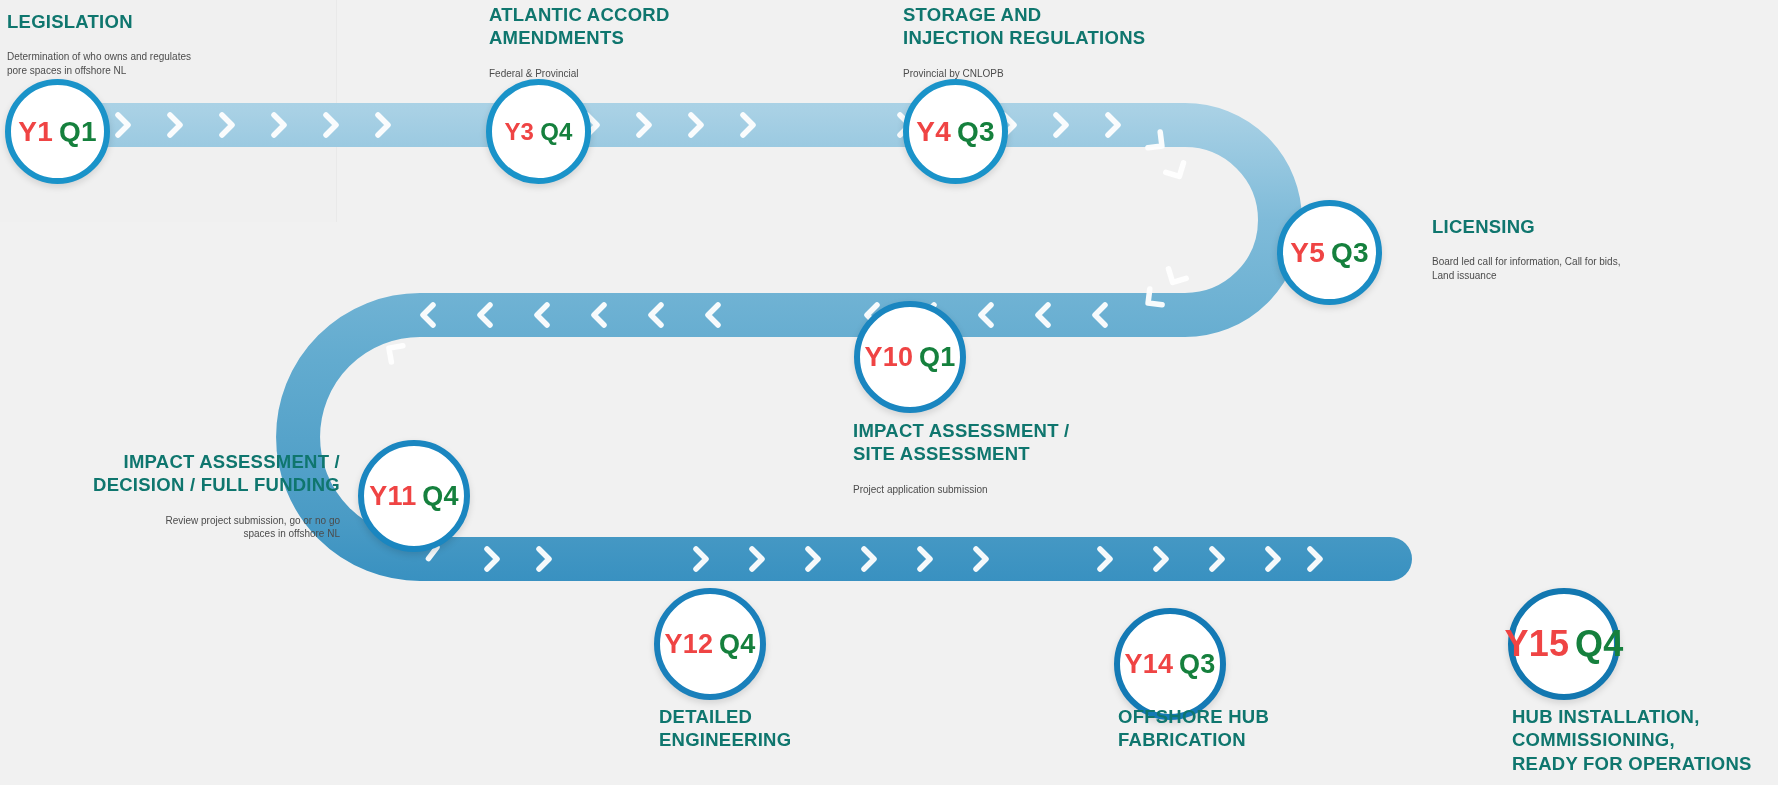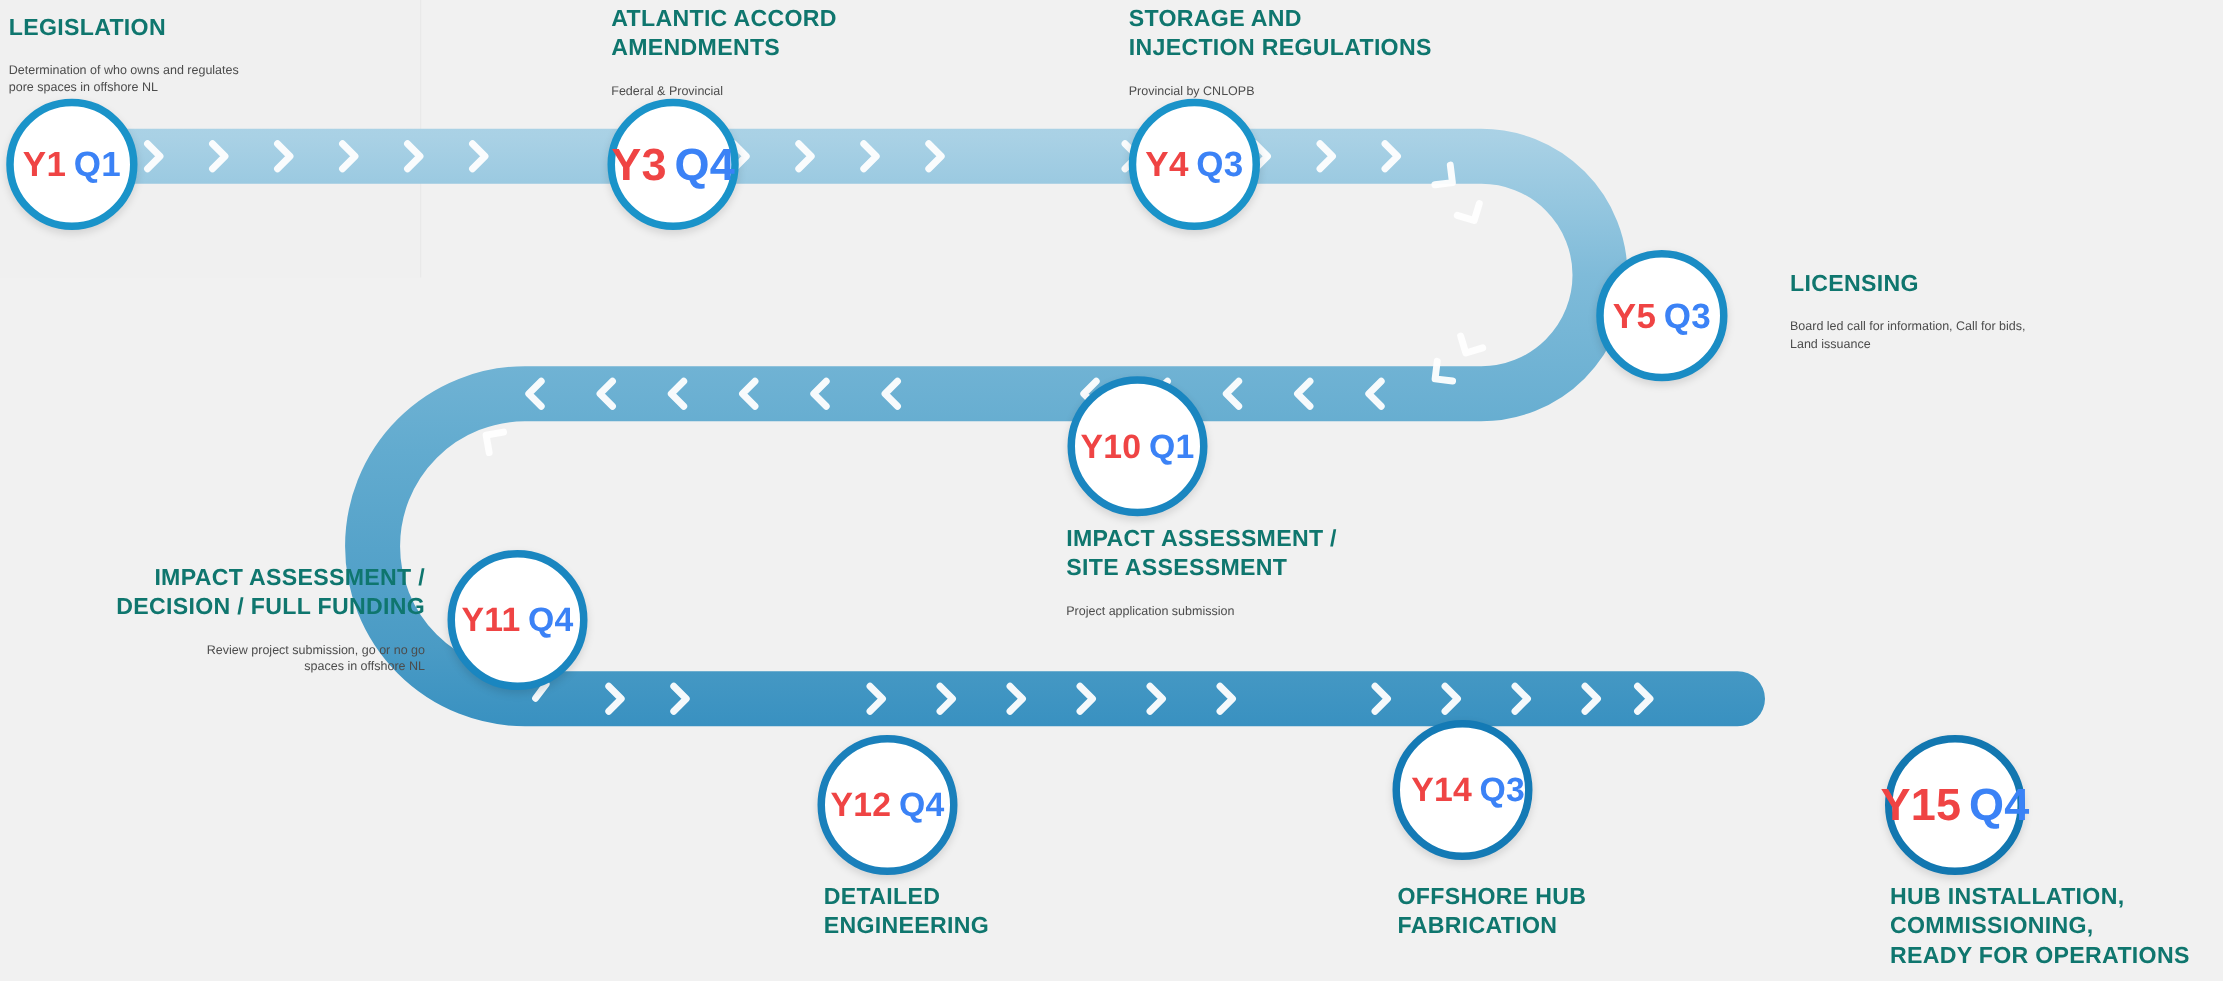--- a/index.html
+++ b/index.html
@@ -29,21 +29,21 @@
     display:flex; align-items:center; justify-content:center;
     box-shadow:0 3px 7px rgba(0,0,0,.13);
   }
   .node .lbl{
     font-weight:700;
     letter-spacing:.2px;
     white-space:nowrap;
     line-height:1;
   }
   .node .yr{ color:#ef4444; }
-  .node .qt{ color:#3b82f6; }
+  .node .qt{ color:#15803d; }
 
   .cap{
     position:absolute;
     color:#111;
   }
   .cap .t{
     font-weight:700;
     font-size:18.5px;
     line-height:1.27;
     letter-spacing:.25px;
@@ -178,21 +178,21 @@
     </g>
   </svg>
 
   <div class="node" style="left:5px; top:79px; width:105px; height:105px; border:6px solid #1a93c9;">
     <div class="lbl" style="font-size:28px;">
       <span class="yr">Y1</span><span style="display:inline-block;width:6px"></span><span class="qt">Q1</span>
     </div>
   </div>
 
   <div class="node" style="left:486px; top:79px; width:105px; height:105px; border:6px solid #1a93c9;">
-    <div class="lbl" style="font-size:36px;">
+    <div class="lbl" style="font-size:24px;">
       <span class="yr">Y3</span><span style="display:inline-block;width:6px"></span><span class="qt">Q4</span>
     </div>
   </div>
 
   <div class="node" style="left:903px; top:79px; width:105px; height:105px; border:6px solid #1a93c9;">
     <div class="lbl" style="font-size:28px;">
       <span class="yr">Y4</span><span style="display:inline-block;width:6px"></span><span class="qt">Q3</span>
     </div>
   </div>
 
@@ -213,21 +213,21 @@
       <span class="yr">Y11</span><span style="display:inline-block;width:6px"></span><span class="qt">Q4</span>
     </div>
   </div>
 
   <div class="node" style="left:654px; top:588px; width:112px; height:112px; border:6px solid #1a80bb;">
     <div class="lbl" style="font-size:27px;">
       <span class="yr">Y12</span><span style="display:inline-block;width:6px"></span><span class="qt">Q4</span>
     </div>
   </div>
 
-  <div class="node" style="left:1114px; top:576px; width:112px; height:112px; border:6px solid #147ab5;justify-content:flex-end;">
+  <div class="node" style="left:1114px; top:608px; width:112px; height:112px; border:6px solid #147ab5;">
     <div class="lbl" style="font-size:27px;">
       <span class="yr">Y14</span><span style="display:inline-block;width:6px"></span><span class="qt">Q3</span>
     </div>
   </div>
 
   <div class="node" style="left:1508px; top:588px; width:112px; height:112px; border:6px solid #1277b0;">
     <div class="lbl" style="font-size:36px;">
       <span class="yr">Y15</span><span style="display:inline-block;width:6px"></span><span class="qt">Q4</span>
     </div>
   </div>

